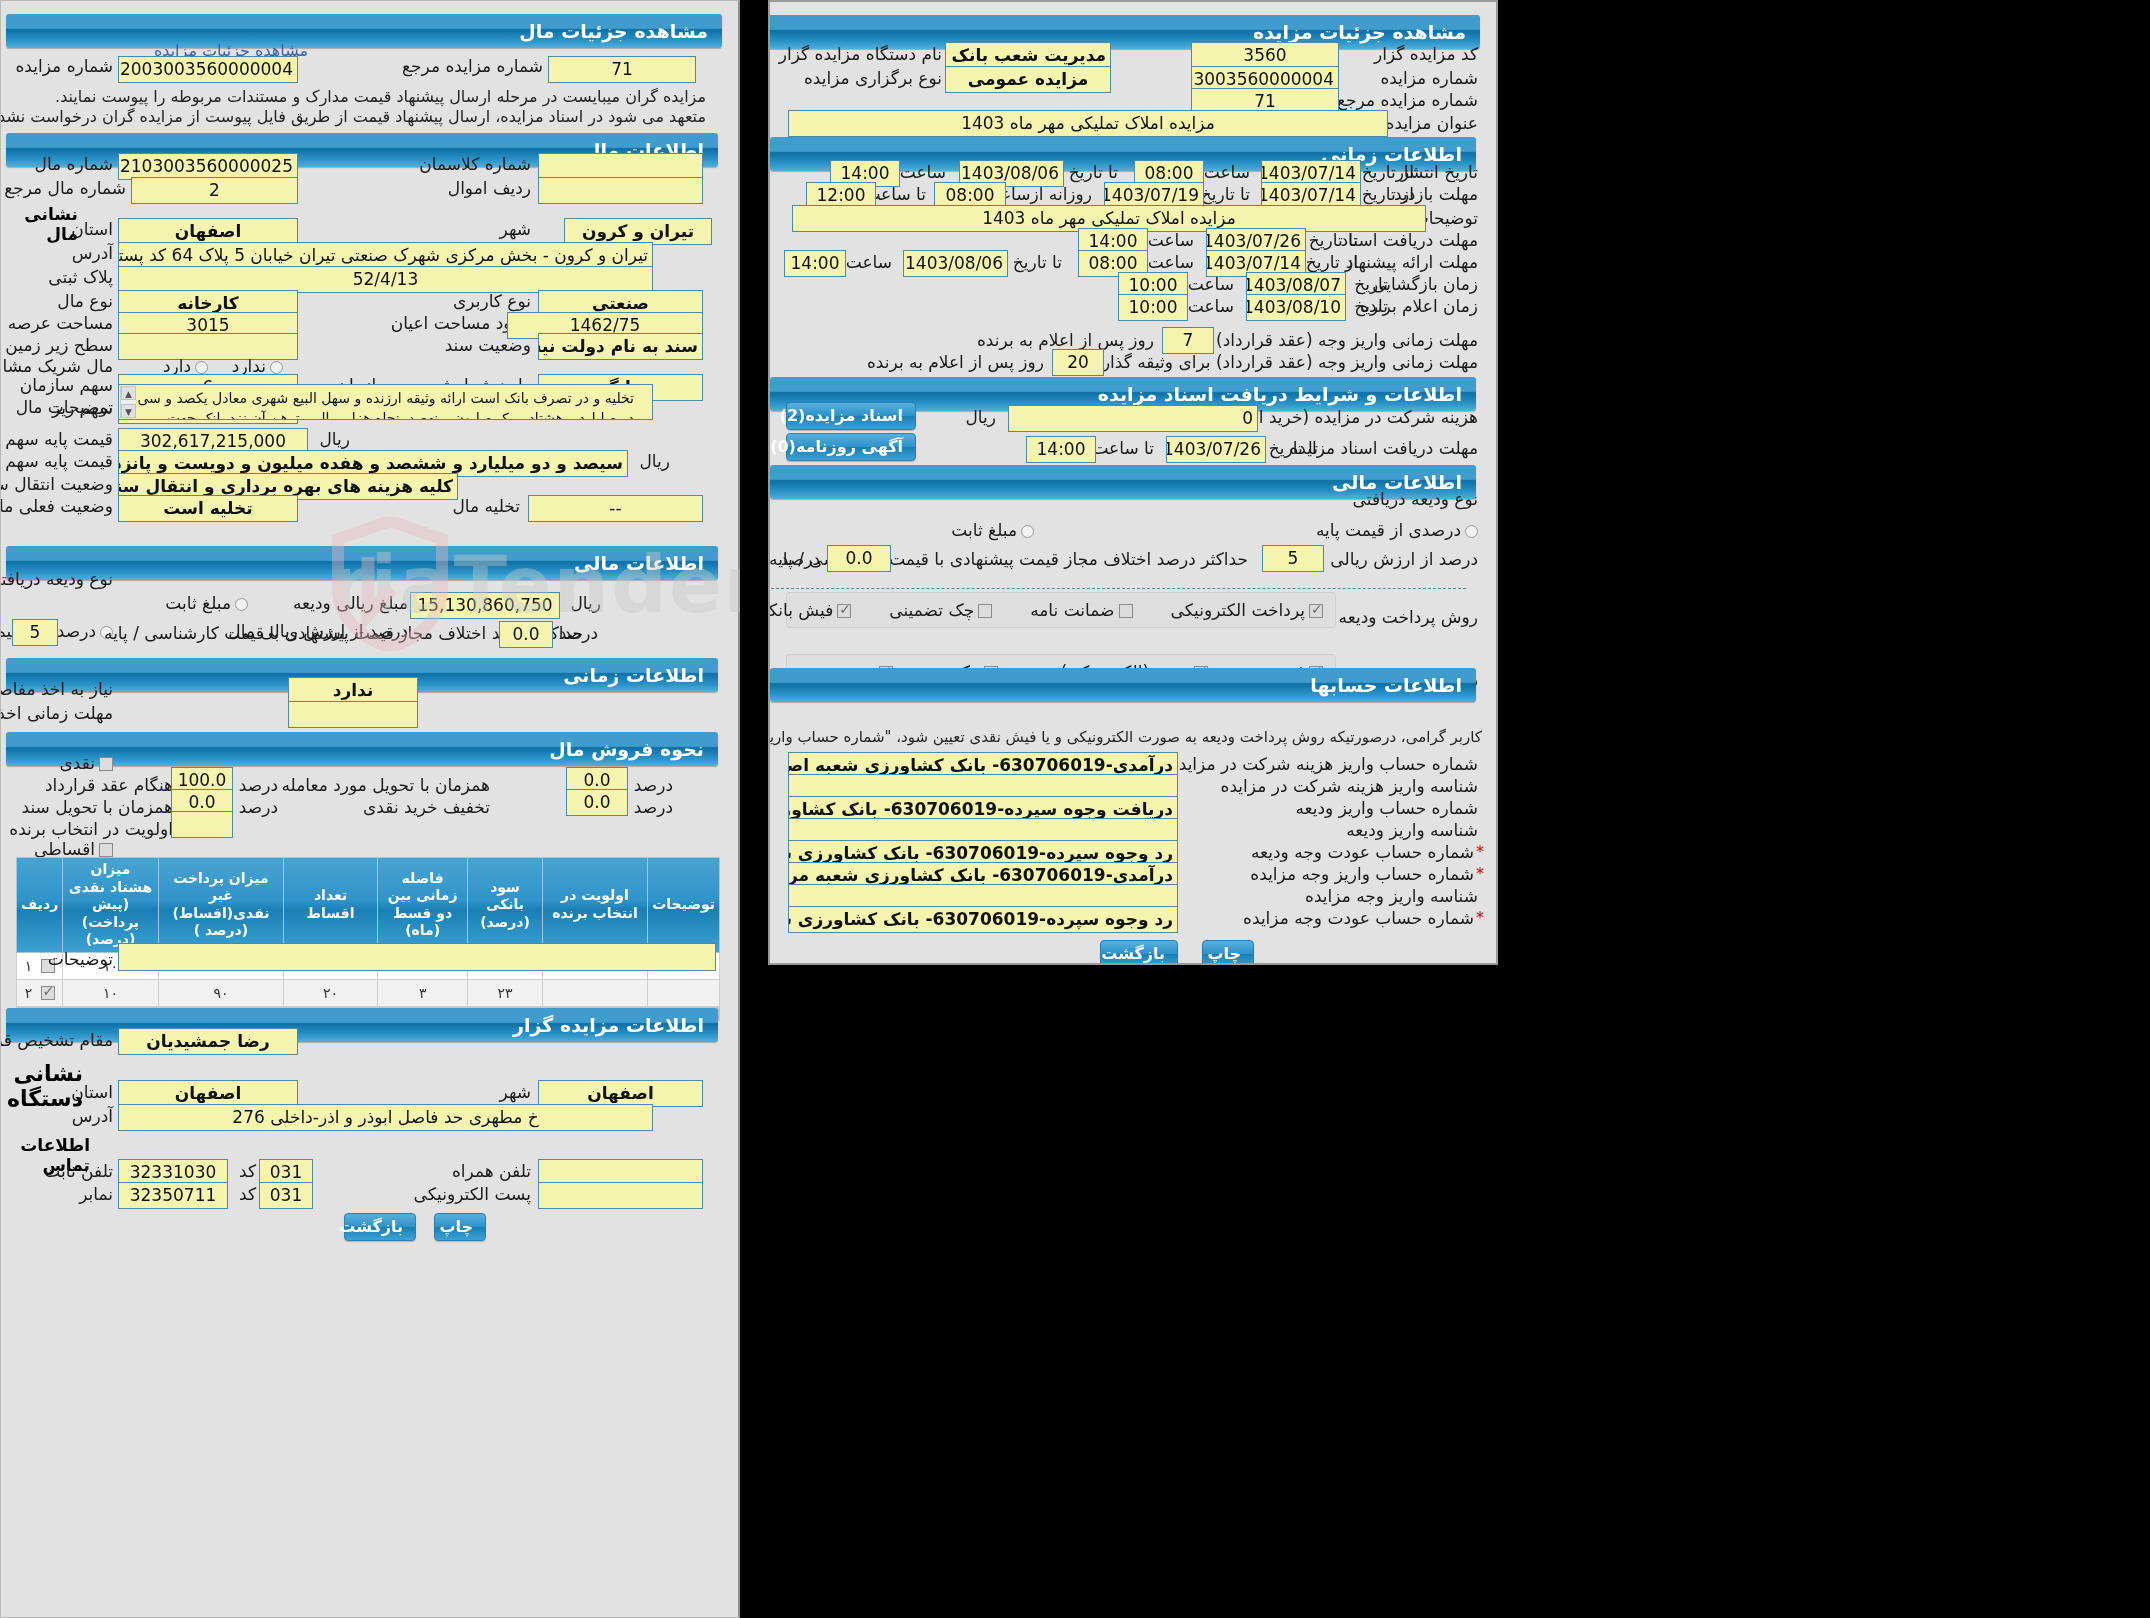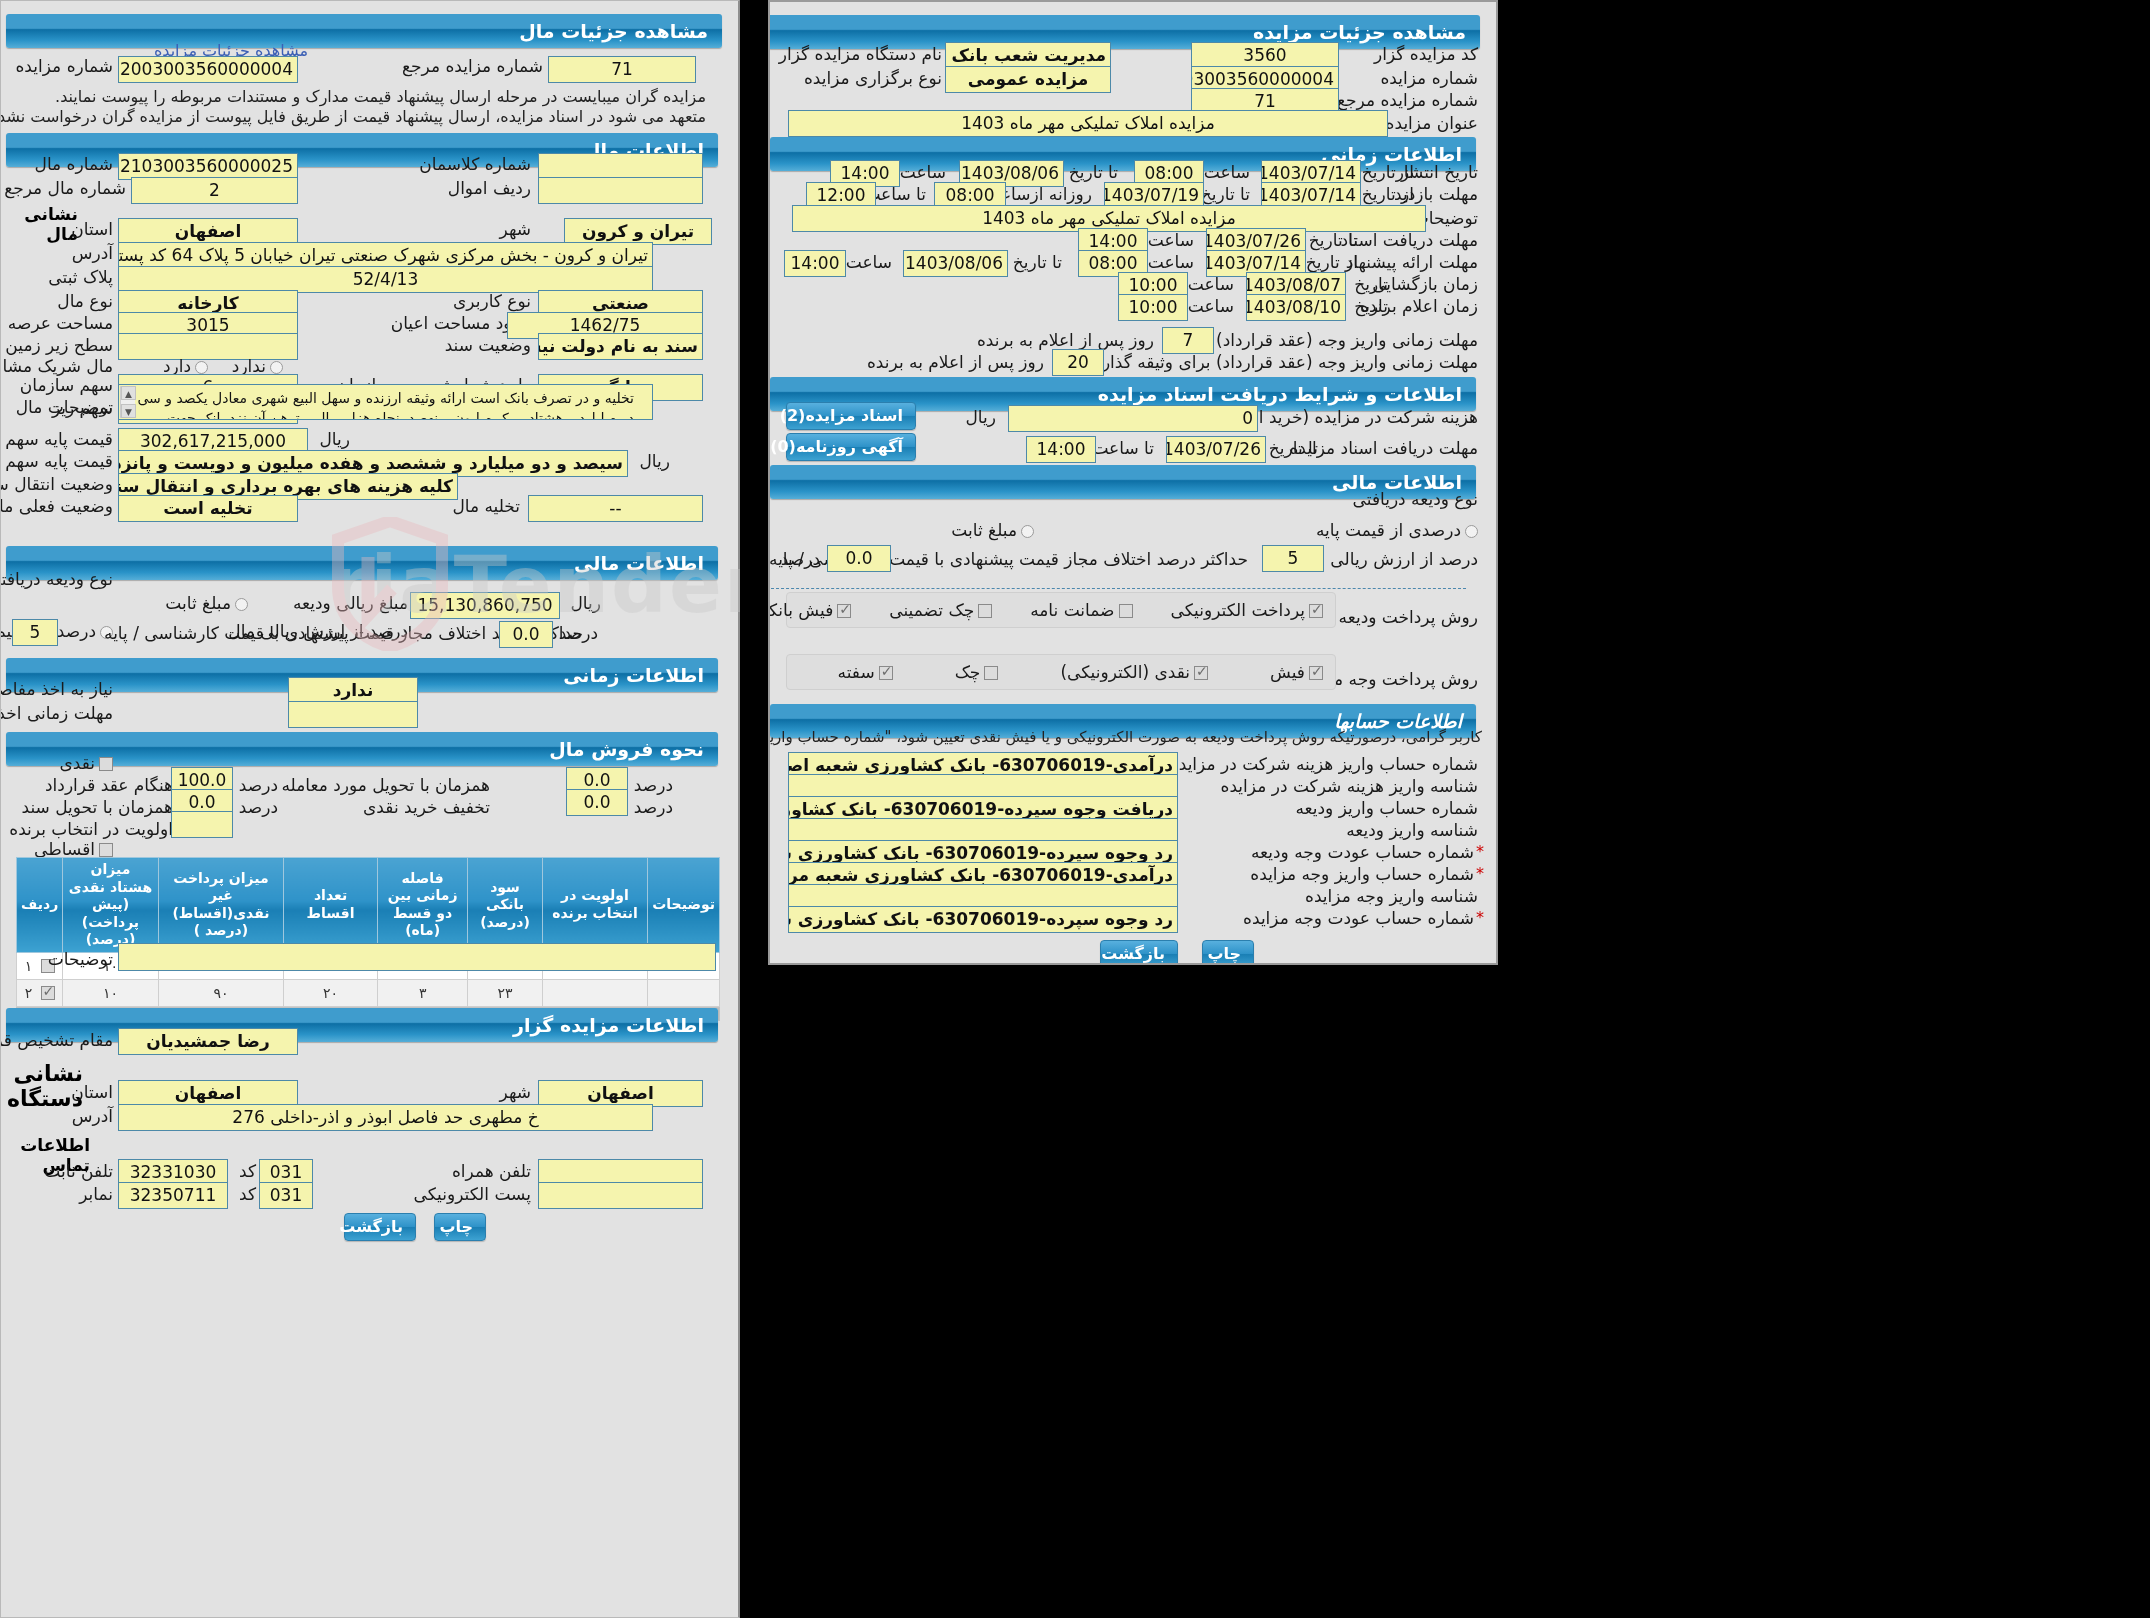--- a/index.html
+++ b/index.html
@@ -565,21 +565,21 @@
           </span>
           <span class="lbl">
             <span class="chk"></span><span>چک</span>
           </span>
           <span class="lbl">
             <span class="chk on"></span><span>سفته</span>
           </span>
         </div>
       </div>
 
-      <div class="secbar" style="position:absolute; right:12px; top:695px; width:706px;font-style:italic;">اطلاعات حسابها</div>
+      <div class="secbar" style="position:absolute; right:12px; top:659px; width:706px;">اطلاعات حسابها</div>
 
       <div style="position:absolute; right:14px; top:726px; font-size:15px; color:#222; white-space:nowrap;">کاربر گرامی، درصورتیکه روش پرداخت ودیعه به صورت الکترونیکی و یا فیش نقدی تعیین شود، "شماره حساب واریز ودیعه" اجباری است.</div>
 
       <div style="position:absolute; right:18px; top:752px;" class="lbl">شماره حساب واریز هزینه شرکت در مزایده</div>
       <div class="fld" style="position:absolute; right:318px; top:750px; width:390px;">درآمدی-630706019- بانک کشاورزی شعبه اصفهان</div>
 
       <div style="position:absolute; right:18px; top:774px;" class="lbl">شناسه واریز هزینه شرکت در مزایده</div>
       <div class="fld" style="position:absolute; right:318px; top:772px; width:390px;"></div>
 
       <div style="position:absolute; right:18px; top:796px;" class="lbl">شماره حساب واریز ودیعه</div>

